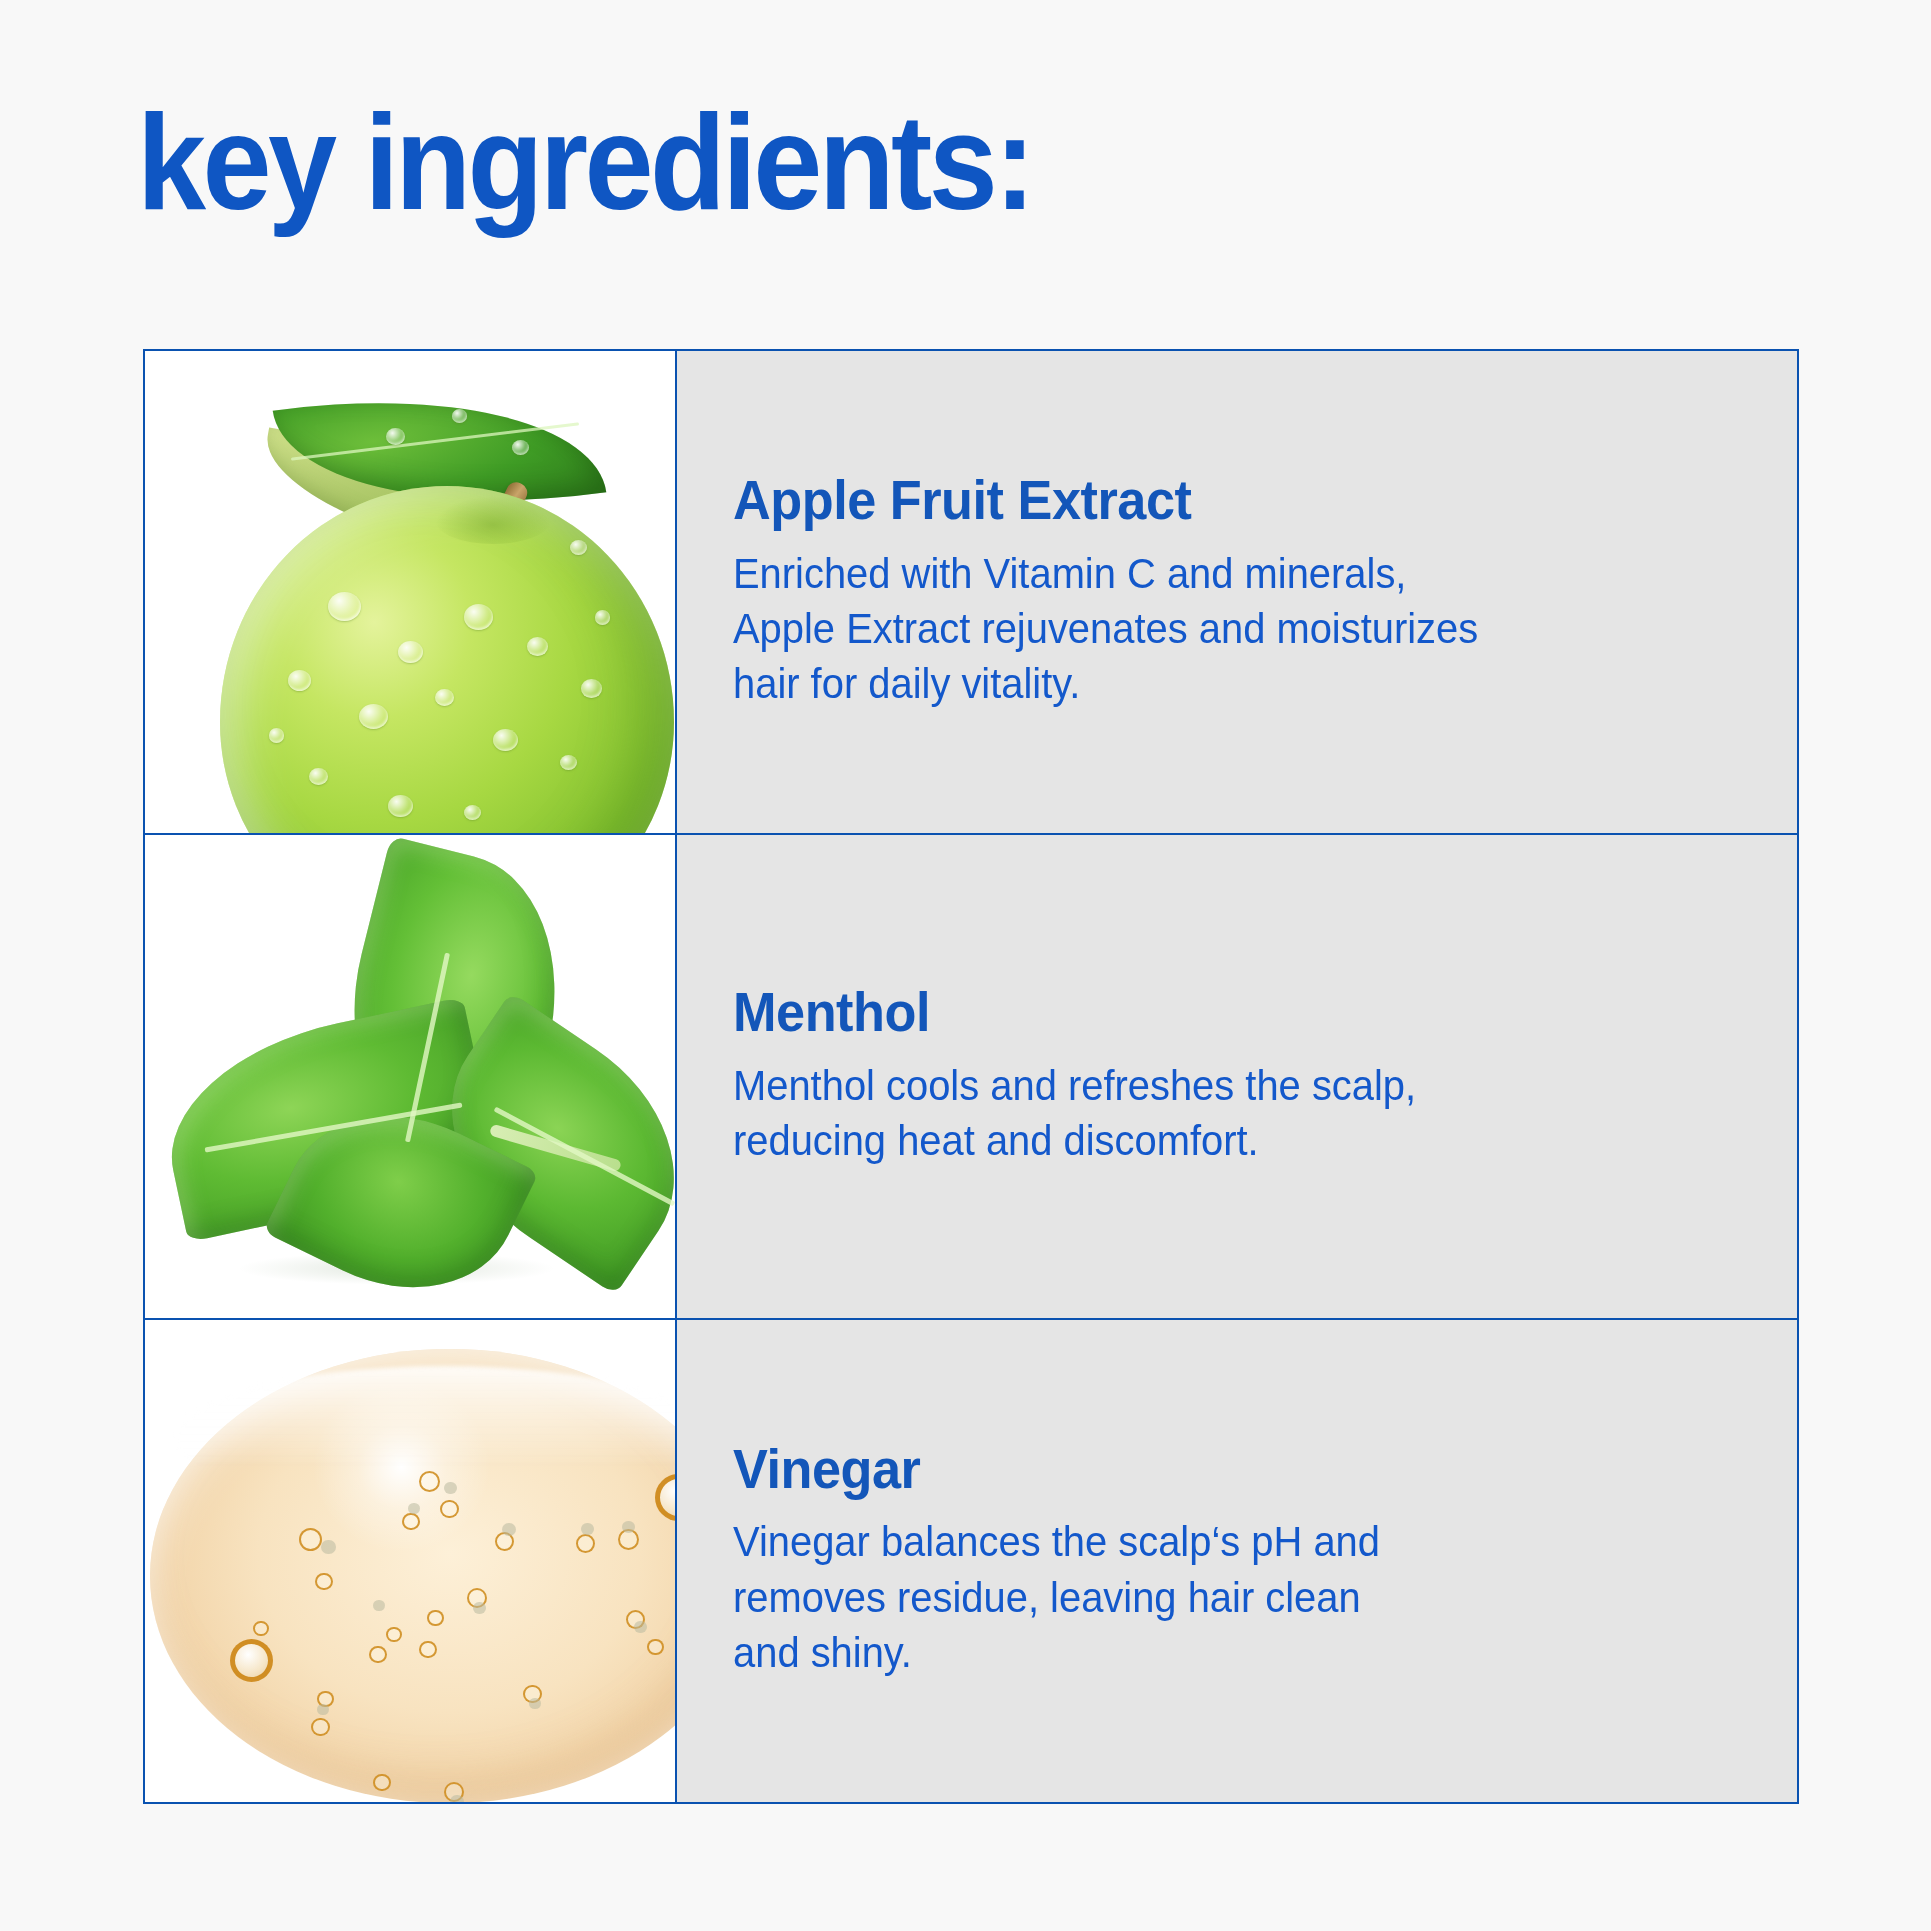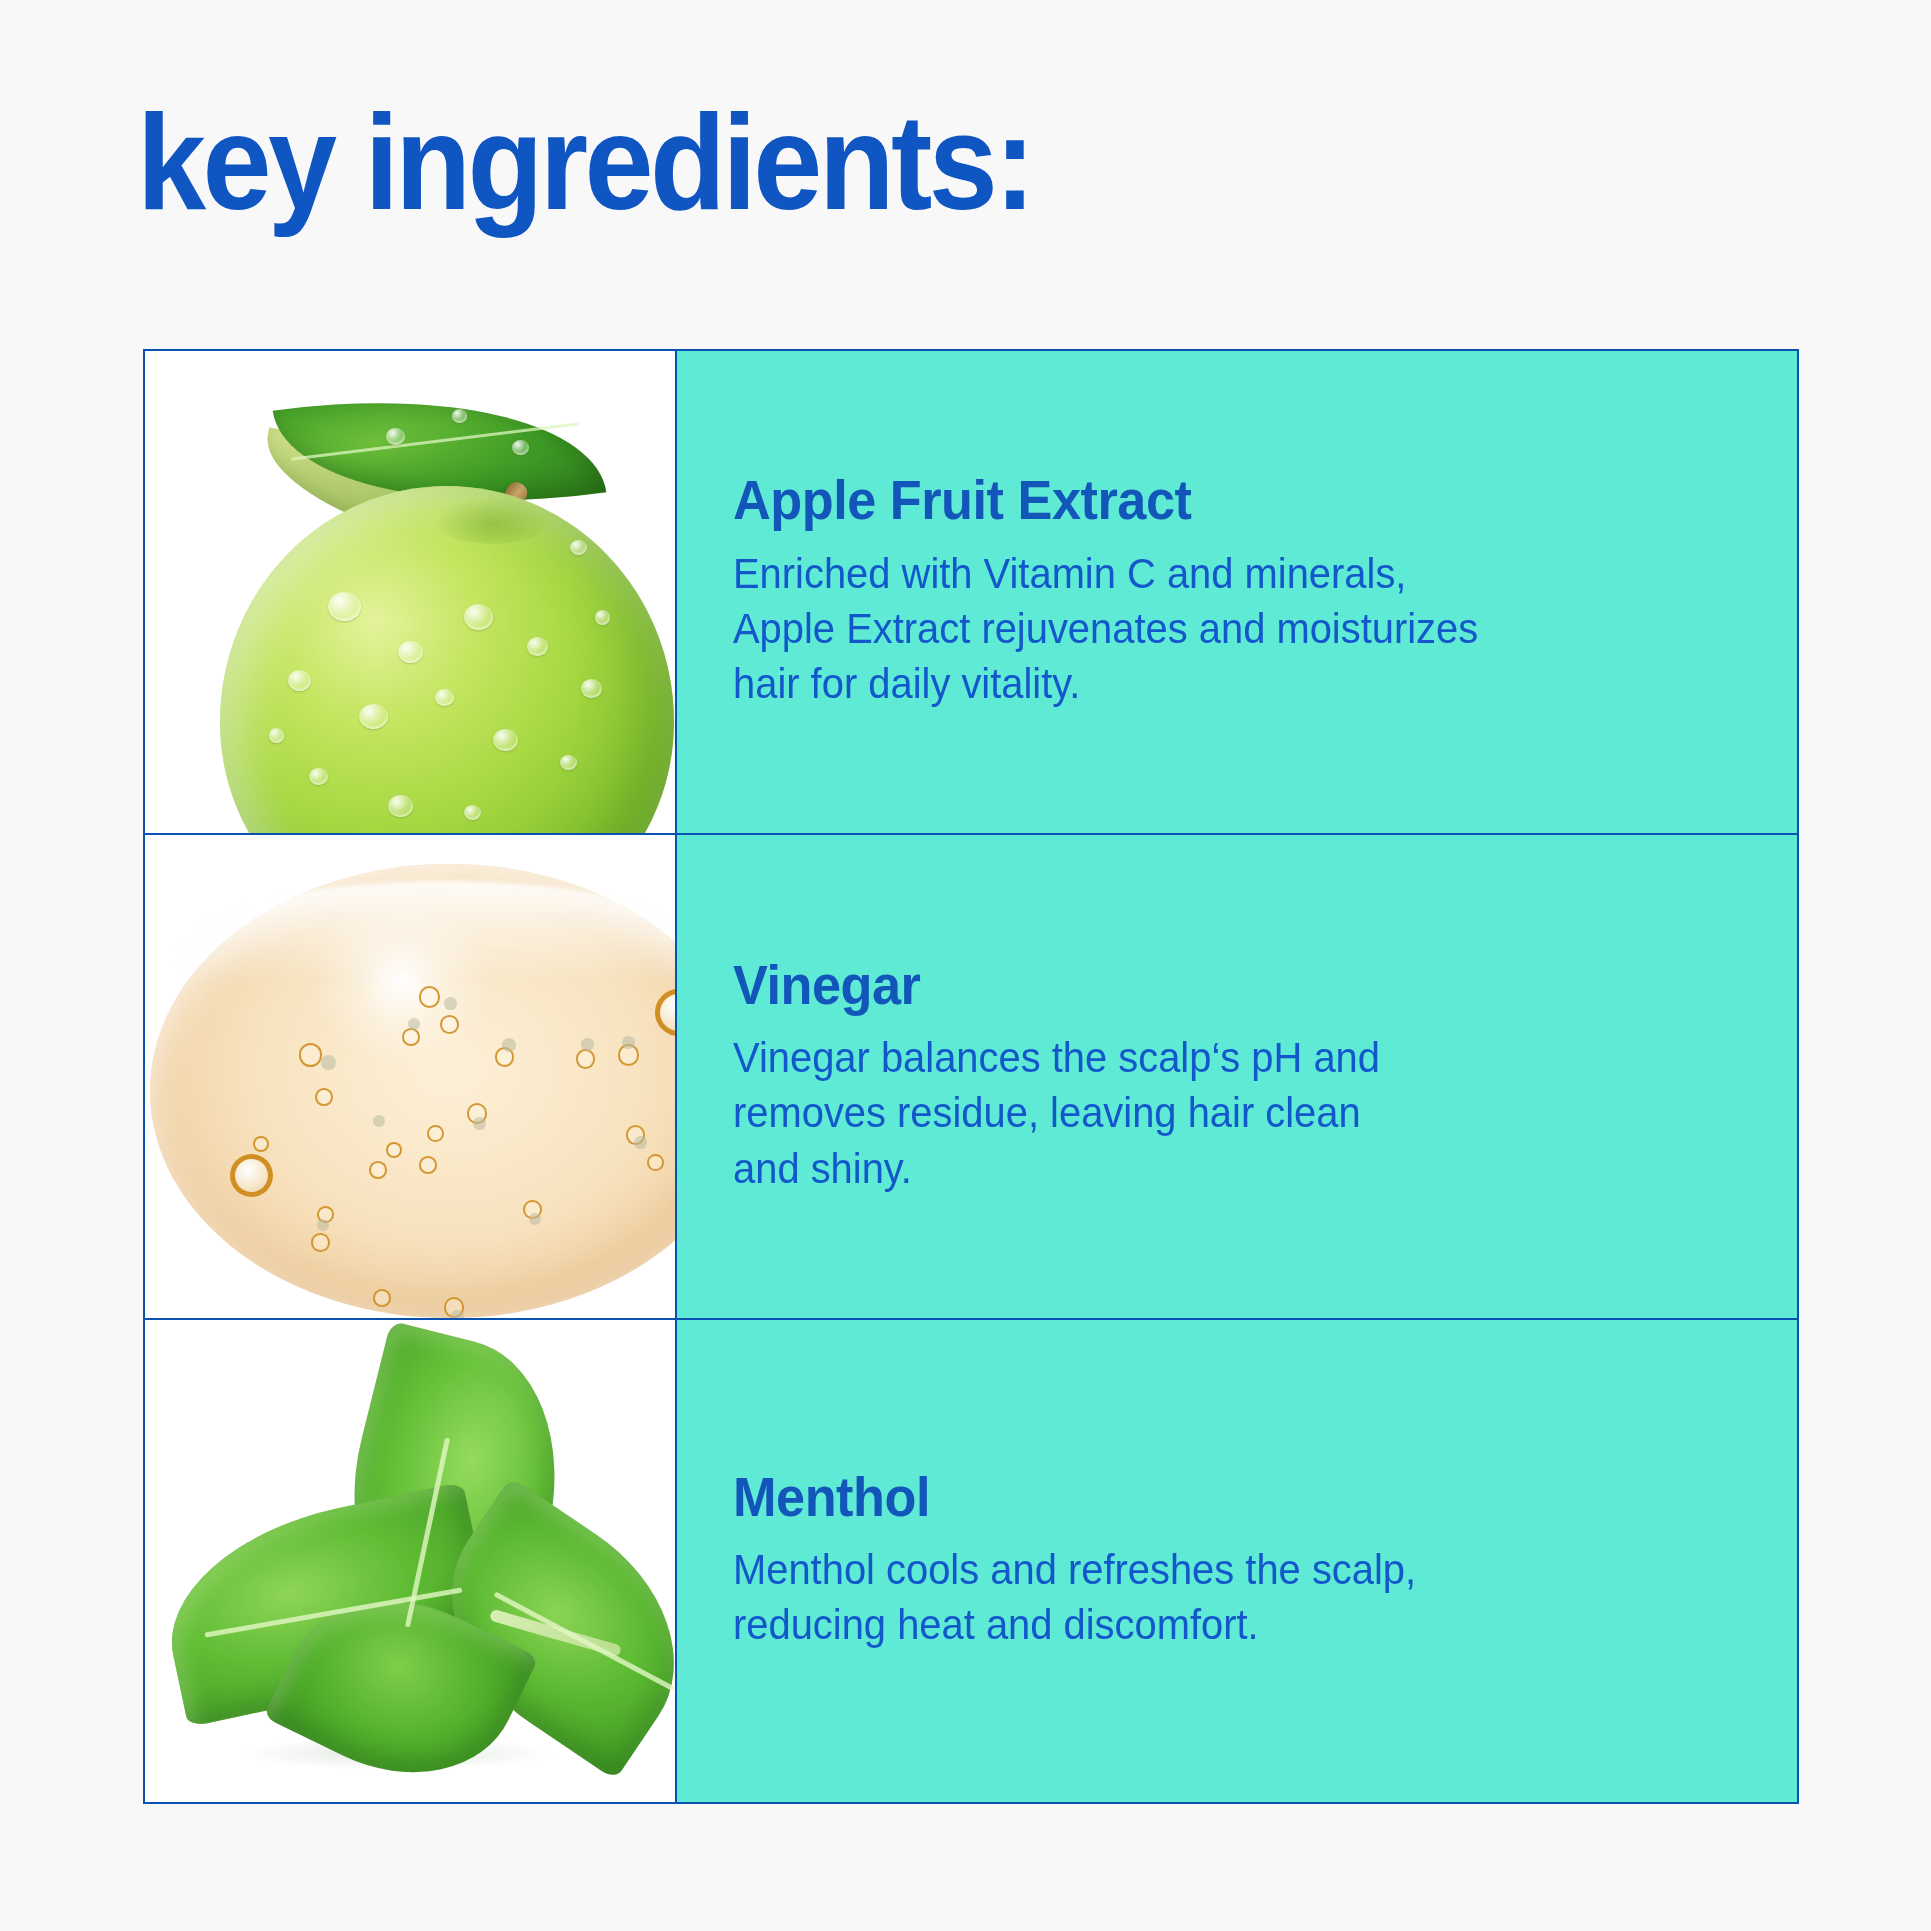--- a/index.html
+++ b/index.html
@@ -26,21 +26,21 @@
     white-space:nowrap;
   }
 
   
   .ingredients-grid{
     position:absolute;
     left:143px; top:349px;
     width:1656px; height:1455px;
     border:2.9px solid #0a52b0;
     box-sizing:border-box;
-    background:#5eead4;
+    background:#e5e5e5;
     display:flex;
     flex-direction:column;
   }
   .ingredient-row{
     display:flex;
     flex:1 1 0;
     min-height:0;
     border-bottom:2.9px solid #0a52b0;
     box-sizing:border-box;
   }
@@ -290,20 +290,43 @@
             <div class="drop" style="left:307px;top:58px;width:15.4px;height:13.5px;"></div>
             <div class="drop" style="left:367px;top:89px;width:17.4px;height:15.4px;"></div>
           </div>
         </div>
       </div>
       <div class="text-cell">
         <h2 class="ing-title">Apple Fruit Extract</h2>
         <p class="ing-desc">Enriched with Vitamin C and minerals,
 Apple Extract rejuvenates and moisturizes
 hair for daily vitality.</p>
+      </div>
+    </div>
+
+    <div class="ingredient-row">
+      <div class="media-cell">
+        <div class="media-inner">
+          <div class="mint-art">
+            <div class="mint-shadow"></div>
+            <div class="mint-leaf l2"></div>
+            <div class="mint-leaf l1"></div>
+            <div class="mint-leaf l3"></div>
+            <div class="mint-leaf l4"></div>
+            <div class="mint-stem"></div>
+            <div class="mint-vein" style="left:58px;top:290px;width:261px;height:4.8px;transform:rotate(-10deg);"></div>
+            <div class="mint-vein" style="left:280px;top:116px;width:4.8px;height:193px;transform:rotate(12deg);"></div>
+            <div class="mint-vein" style="left:338px;top:319px;width:203px;height:4.8px;transform:rotate(28deg);"></div>
+          </div>
+        </div>
+      </div>
+      <div class="text-cell">
+        <h2 class="ing-title">Menthol</h2>
+        <p class="ing-desc">Menthol cools and refreshes the scalp,
+reducing heat and discomfort.</p>
       </div>
     </div>
 
     <div class="ingredient-row">
       <div class="media-cell">
         <div class="media-inner">
           <div class="gel-art">
             <div class="gel-blob"></div>
             <div class="gel-rim"></div>
             <div class="bubble-big" style="left:85px;top:319px;width:33px;height:33px;"></div>
@@ -345,38 +368,15 @@
         </div>
       </div>
       <div class="text-cell">
         <h2 class="ing-title">Vinegar</h2>
         <p class="ing-desc">Vinegar balances the scalp‘s pH and
 removes residue, leaving hair clean
 and shiny.</p>
       </div>
     </div>
 
-    <div class="ingredient-row">
-      <div class="media-cell">
-        <div class="media-inner">
-          <div class="mint-art">
-            <div class="mint-shadow"></div>
-            <div class="mint-leaf l2"></div>
-            <div class="mint-leaf l1"></div>
-            <div class="mint-leaf l3"></div>
-            <div class="mint-leaf l4"></div>
-            <div class="mint-stem"></div>
-            <div class="mint-vein" style="left:58px;top:290px;width:261px;height:4.8px;transform:rotate(-10deg);"></div>
-            <div class="mint-vein" style="left:280px;top:116px;width:4.8px;height:193px;transform:rotate(12deg);"></div>
-            <div class="mint-vein" style="left:338px;top:319px;width:203px;height:4.8px;transform:rotate(28deg);"></div>
-          </div>
-        </div>
-      </div>
-      <div class="text-cell">
-        <h2 class="ing-title">Menthol</h2>
-        <p class="ing-desc">Menthol cools and refreshes the scalp,
-reducing heat and discomfort.</p>
-      </div>
-    </div>
-
   </div>
 </div>
 
 
 </body></html>

